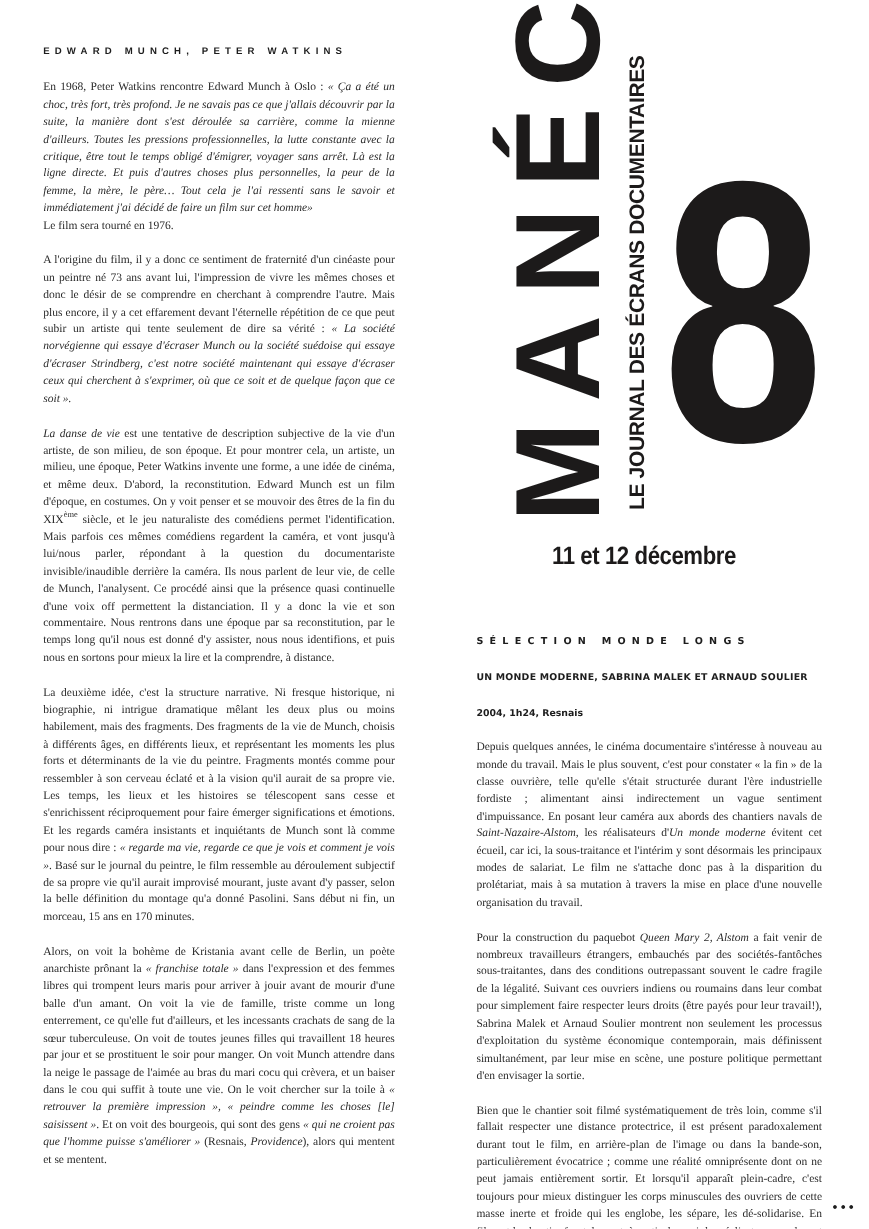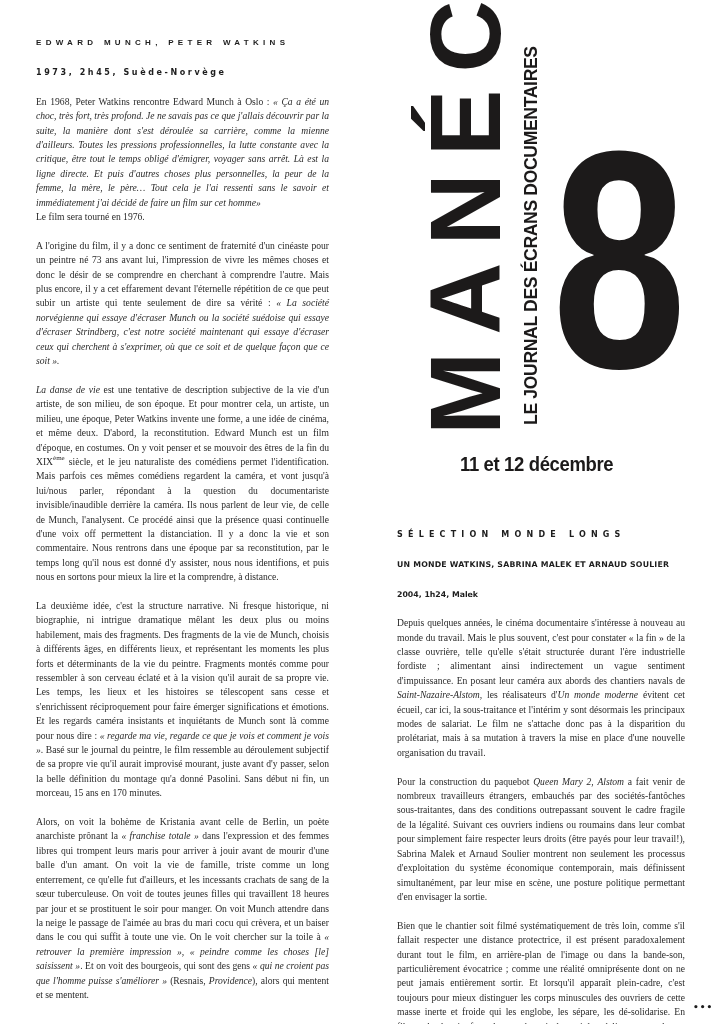--- a/index.html
+++ b/index.html
@@ -43,38 +43,37 @@
 </head>
 <body>
 
 <div class="masthead-word">MANÉCI</div>
 <div class="masthead-sub">LE JOURNAL DES ÉCRANS DOCUMENTAIRES</div>
 <div class="issue-num">8</div>
 <div class="dates">11 et 12 décembre</div>
 
 <div class="col left">
   <div class="title">EDWARD MUNCH, PETER WATKINS</div>
-  <div class="meta">1973, 2h45, Suède-Norvège</div>
 
   <p><span>En 1968, Peter Watkins rencontre Edward Munch à Oslo : </span><i>« Ça a été un choc, très fort, très profond. Je ne savais pas ce que j'allais découvrir par la suite, la manière dont s'est déroulée sa carrière, comme la mienne d'ailleurs. Toutes les pressions professionnelles, la lutte constante avec la critique, être tout le temps obligé d'émigrer, voyager sans arrêt. Là est la ligne directe. Et puis d'autres choses plus personnelles, la peur de la femme, la mère, le père… Tout cela je l'ai ressenti sans le savoir et immédiatement j'ai décidé de faire un film sur cet homme»</i><br><span>Le film sera tourné en 1976.</span></p>
 
   <p><span>A l'origine du film, il y a donc ce sentiment de fraternité d'un cinéaste pour un peintre né 73 ans avant lui, l'impression de vivre les mêmes choses et donc le désir de se comprendre en cherchant à comprendre l'autre. Mais plus encore, il y a cet effarement devant l'éternelle répétition de ce que peut subir un artiste qui tente seulement de dire sa vérité : </span><i>« La société norvégienne qui essaye d'écraser Munch ou la société suédoise qui essaye d'écraser Strindberg, c'est notre société maintenant qui essaye d'écraser ceux qui cherchent à s'exprimer, où que ce soit et de quelque façon que ce soit ».</i></p>
 
   <p><i>La danse de vie</i><span> est une tentative de description subjective de la vie d'un artiste, de son milieu, de son époque. Et pour montrer cela, un artiste, un milieu, une époque, Peter Watkins invente une forme, a une idée de cinéma, et même deux. D'abord, la reconstitution. Edward Munch est un film d'époque, en costumes. On y voit penser et se mouvoir des êtres de la fin du XIX</span><sup>ème</sup><span> siècle, et le jeu naturaliste des comédiens permet l'identification. Mais parfois ces mêmes comédiens regardent la caméra, et vont jusqu'à lui/nous parler, répondant à la question du documentariste invisible/inaudible derrière la caméra. Ils nous parlent de leur vie, de celle de Munch, l'analysent. Ce procédé ainsi que la présence quasi continuelle d'une voix off permettent la distanciation. Il y a donc la vie et son commentaire. Nous rentrons dans une époque par sa reconstitution, par le temps long qu'il nous est donné d'y assister, nous nous identifions, et puis nous en sortons pour mieux la lire et la comprendre, à distance.</span></p>
 
   <p><span>La deuxième idée, c'est la structure narrative. Ni fresque historique, ni biographie, ni intrigue dramatique mêlant les deux plus ou moins habilement, mais des fragments. Des fragments de la vie de Munch, choisis à différents âges, en différents lieux, et représentant les moments les plus forts et déterminants de la vie du peintre. Fragments montés comme pour ressembler à son cerveau éclaté et à la vision qu'il aurait de sa propre vie. Les temps, les lieux et les histoires se télescopent sans cesse et s'enrichissent réciproquement pour faire émerger significations et émotions. Et les regards caméra insistants et inquiétants de Munch sont là comme pour nous dire : </span><i>« regarde ma vie, regarde ce que je vois et comment je vois »</i><span>. Basé sur le journal du peintre, le film ressemble au déroulement subjectif de sa propre vie qu'il aurait improvisé mourant, juste avant d'y passer, selon la belle définition du montage qu'a donné Pasolini. Sans début ni fin, un morceau, 15 ans en 170 minutes.</span></p>
 
   <p><span>Alors, on voit la bohème de Kristania avant celle de Berlin, un poète anarchiste prônant la </span><i>« franchise totale »</i><span> dans l'expression et des femmes libres qui trompent leurs maris pour arriver à jouir avant de mourir d'une balle d'un amant. On voit la vie de famille, triste comme un long enterrement, ce qu'elle fut d'ailleurs, et les incessants crachats de sang de la sœur tuberculeuse. On voit de toutes jeunes filles qui travaillent 18 heures par jour et se prostituent le soir pour manger. On voit Munch attendre dans la neige le passage de l'aimée au bras du mari cocu qui crèvera, et un baiser dans le cou qui suffit à toute une vie. On le voit chercher sur la toile à </span><i>« retrouver la première impression », « peindre comme les choses [le] saisissent »</i><span>. Et on voit des bourgeois, qui sont des gens </span><i>« qui ne croient pas que l'homme puisse s'améliorer »</i><span> (Resnais, </span><i>Providence</i><span>), alors qui mentent et se mentent.</span></p>
 
 </div>
 
 <div class="col right">
   <div class="kicker k2">SÉLECTION MONDE LONGS</div>
-  <div class="title2">UN MONDE WATKINS, SABRINA MALEK ET ARNAUD SOULIER</div>
-  <div class="meta2">2004, 1h24, Malek</div>
+  <div class="title2">UN MONDE MODERNE, SABRINA MALEK ET ARNAUD SOULIER</div>
+  <div class="meta2">2004, 1h24, Resnais</div>
 
   <p><span>Depuis quelques années, le cinéma documentaire s'intéresse à nouveau au monde du travail. Mais le plus souvent, c'est pour constater « la fin » de la classe ouvrière, telle qu'elle s'était structurée durant l'ère industrielle fordiste ; alimentant ainsi indirectement un vague sentiment d'impuissance. En posant leur caméra aux abords des chantiers navals de </span><i>Saint-Nazaire-Alstom</i><span>, les réalisateurs d'</span><i>Un monde moderne</i><span> évitent cet écueil, car ici, la sous-traitance et l'intérim y sont désormais les principaux modes de salariat. Le film ne s'attache donc pas à la disparition du prolétariat, mais à sa mutation à travers la mise en place d'une nouvelle organisation du travail.</span></p>
 
   <p><span>Pour la construction du paquebot </span><i>Queen Mary 2, Alstom</i><span> a fait venir de nombreux travailleurs étrangers, embauchés par des sociétés-fantôches sous-traitantes, dans des conditions outrepassant souvent le cadre fragile de la légalité. Suivant ces ouvriers indiens ou roumains dans leur combat pour simplement faire respecter leurs droits (être payés pour leur travail!), Sabrina Malek et Arnaud Soulier montrent non seulement les processus d'exploitation du système économique contemporain, mais définissent simultanément, par leur mise en scène, une posture politique permettant d'en envisager la sortie.</span></p>
 
   <p>Bien que le chantier soit filmé systématiquement de très loin, comme s'il fallait respecter une distance protectrice, il est présent paradoxalement durant tout le film, en arrière-plan de l'image ou dans la bande-son, particulièrement évocatrice ; comme une réalité omniprésente dont on ne peut jamais entièrement sortir. Et lorsqu'il apparaît plein-cadre, c'est toujours pour mieux distinguer les corps minuscules des ouvriers de cette masse inerte et froide qui les englobe, les sépare, les dé-solidarise. En filmant le chantier frontalement, à partir du quai, les réalisateurs se placent résolument du côté des travailleurs qui subissent cette nouvelle forme d'exploitation. Si le travelling inaugural annonce son caractère mortifère sur le mode de la métaphore (d'une forêt à l'entrée des chantiers, une voix off raconte l'histoire de cet ogre qui pour se nourrir a besoin d'avaler toujours plus d'êtres humains), quelques minutes plus tard, un plan fixe nous rappelle que nous sommes bien dans la « vraie vie » : en descendant des bus</p>
 </div>
 
 <div class="more">•••</div>
 

